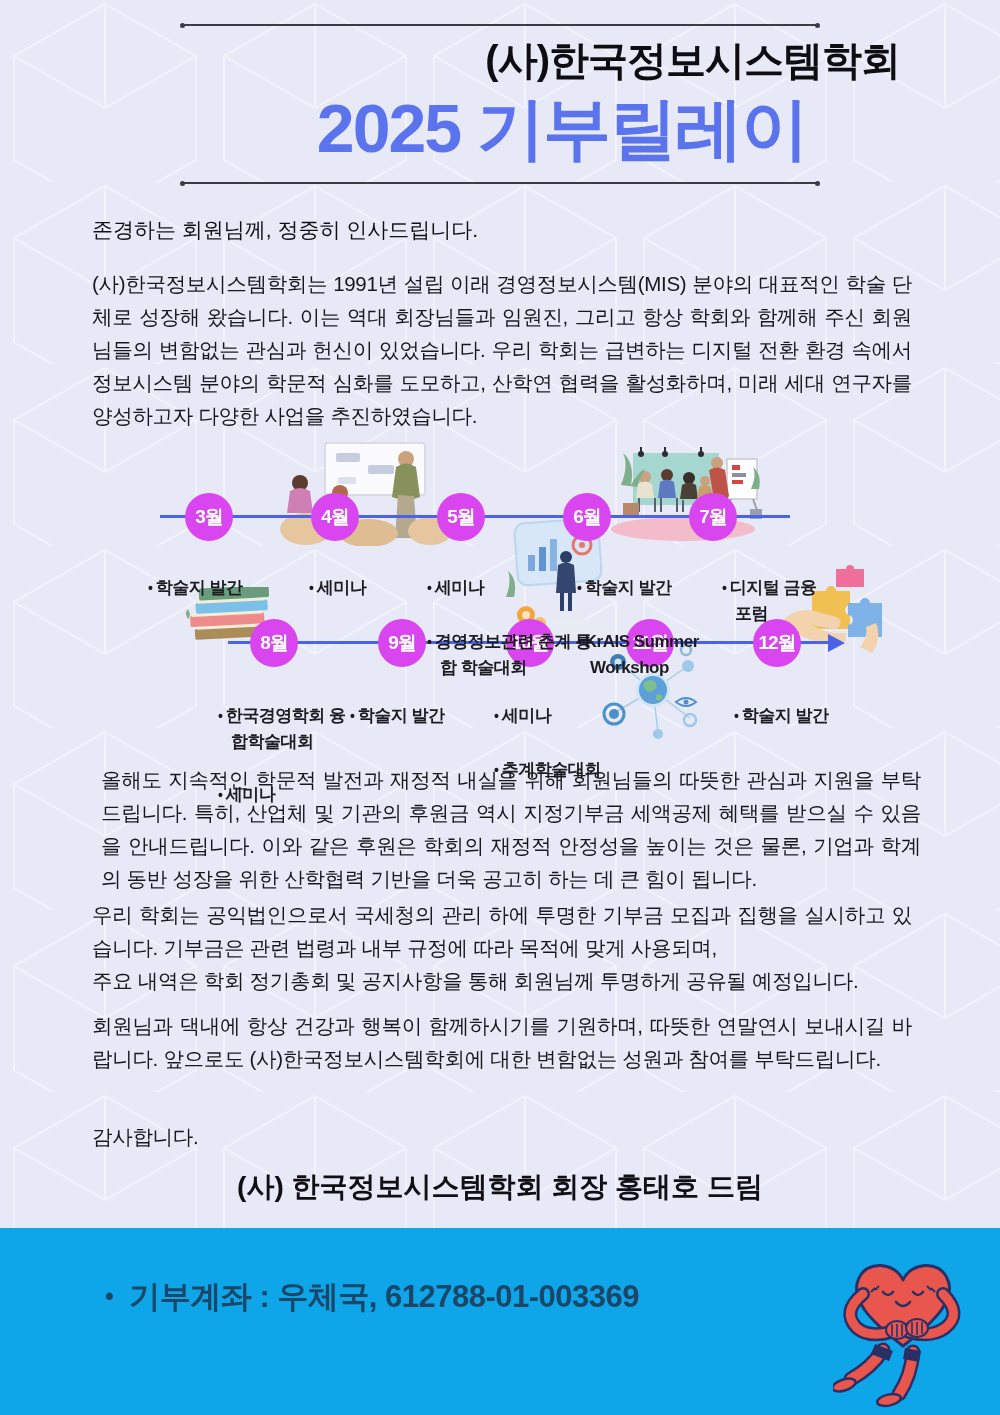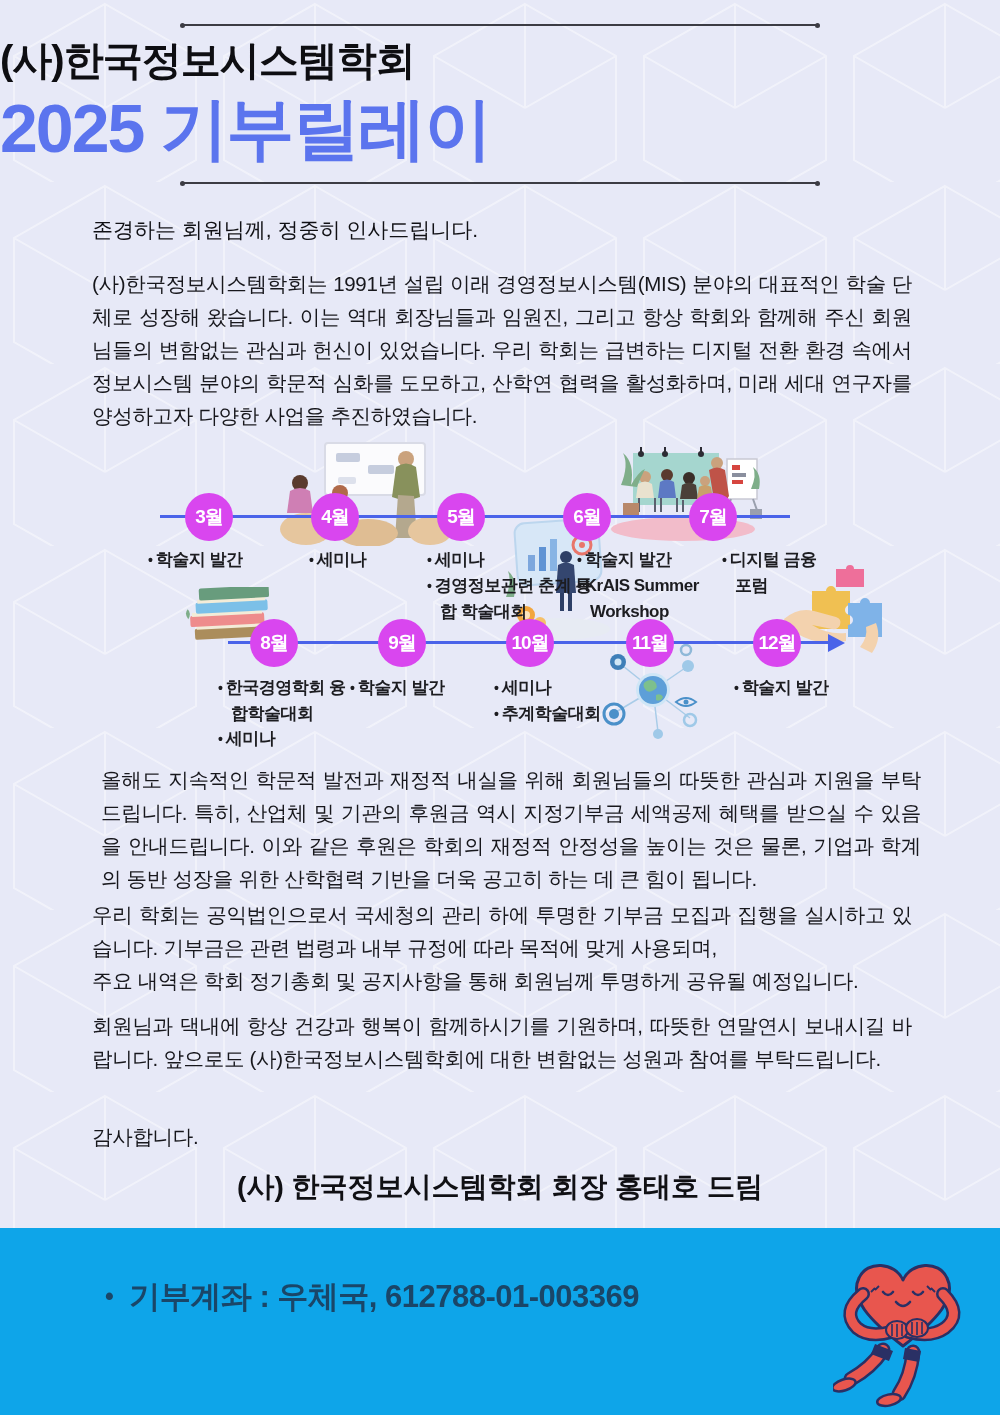--- a/index.html
+++ b/index.html
@@ -5,36 +5,36 @@
   html,body{margin:0;padding:0;}
   body{width:1000px;height:1415px;font-family:"Liberation Sans","DejaVu Sans",sans-serif;}
   .page{position:relative;width:1000px;height:1415px;background:#e7e9f7;overflow:hidden;}
   .bgpattern{position:absolute;left:0;top:0;z-index:0;opacity:.45;}
 
   
   .rule{position:absolute;left:183px;width:634px;height:2px;background:#3c3c44;z-index:2;}
   .rule::before,.rule::after{content:"";position:absolute;top:-1.5px;width:5px;height:5px;border-radius:50%;background:#3c3c44;}
   .rule::before{left:-3px;}
   .rule::after{right:-3px;}
-  .org{position:absolute;top:33px;left:0;width:900px;text-align:left;font-size:40px;font-weight:900;color:#0e0e12;letter-spacing:-1px;z-index:2;}
-  .title{position:absolute;top:84px;left:0;width:807px;text-align:left;font-size:68px;font-weight:900;color:#5b74ee;letter-spacing:-2px;z-index:2;}
+  .org{position:absolute;top:33px;left:0;width:900px;text-align:right;font-size:40px;font-weight:900;color:#0e0e12;letter-spacing:-1px;z-index:2;}
+  .title{position:absolute;top:84px;left:0;width:807px;text-align:right;font-size:68px;font-weight:900;color:#5b74ee;letter-spacing:-2px;z-index:2;}
 
   
   .greet{position:absolute;left:92px;top:216px;width:820px;font-size:21px;font-weight:400;color:#101014;z-index:2;}
   .para{position:absolute;left:92px;width:820px;font-size:20.5px;line-height:33px;color:#17171c;text-align:justify;word-break:break-all;letter-spacing:-0.3px;z-index:2;}
   .sig{position:absolute;left:0;top:1168px;width:1000px;text-align:center;font-size:28px;font-weight:800;color:#101014;z-index:2;}
 
   
   .tl{position:absolute;left:0;top:435px;width:1000px;height:325px;z-index:2;}
   .tl-line{position:absolute;height:3px;background:#4a63e9;z-index:1;}
   .tl-arrow{position:absolute;width:0;height:0;border-top:9px solid transparent;border-bottom:9px solid transparent;border-left:17px solid #4a63e9;z-index:1;}
   .mcircle{position:absolute;width:48px;height:48px;border-radius:50%;background:#d946ef;display:flex;align-items:center;justify-content:center;z-index:3;}
   .mcircle span{color:#fff;font-size:19px;font-weight:700;letter-spacing:-1px;}
   .evs{position:absolute;z-index:4;}
-  .ev{font-size:17px;line-height:25px;font-weight:700;color:#1c1c20;padding-left:15px;text-indent:-13px;letter-spacing:-0.5px;}
+  .ev{font-size:17px;line-height:25px;font-weight:700;color:#1c1c20;padding-left:15px;text-indent:-13px;letter-spacing:-0.5px;margin-top:28px;}
   .ev::before{content:"•\00a0";font-size:14px;}
   .illus{position:absolute;z-index:0;}
 
   
   .footer{position:absolute;left:0;top:1228px;width:1000px;height:187px;background:#0ea5e9;z-index:5;padding-left:44px;}
   .fline{position:absolute;left:105px;font-size:31px;font-weight:800;color:#1a4668;letter-spacing:-0.5px;}
   .fline::before{content:"•";font-size:25px;margin-right:16px;vertical-align:2px;}
   .fline.l1{top:48px;}
   .fline.l2{top:112px;}
   .heart{position:absolute;left:833px;top:24px;width:140px;height:160px;}

